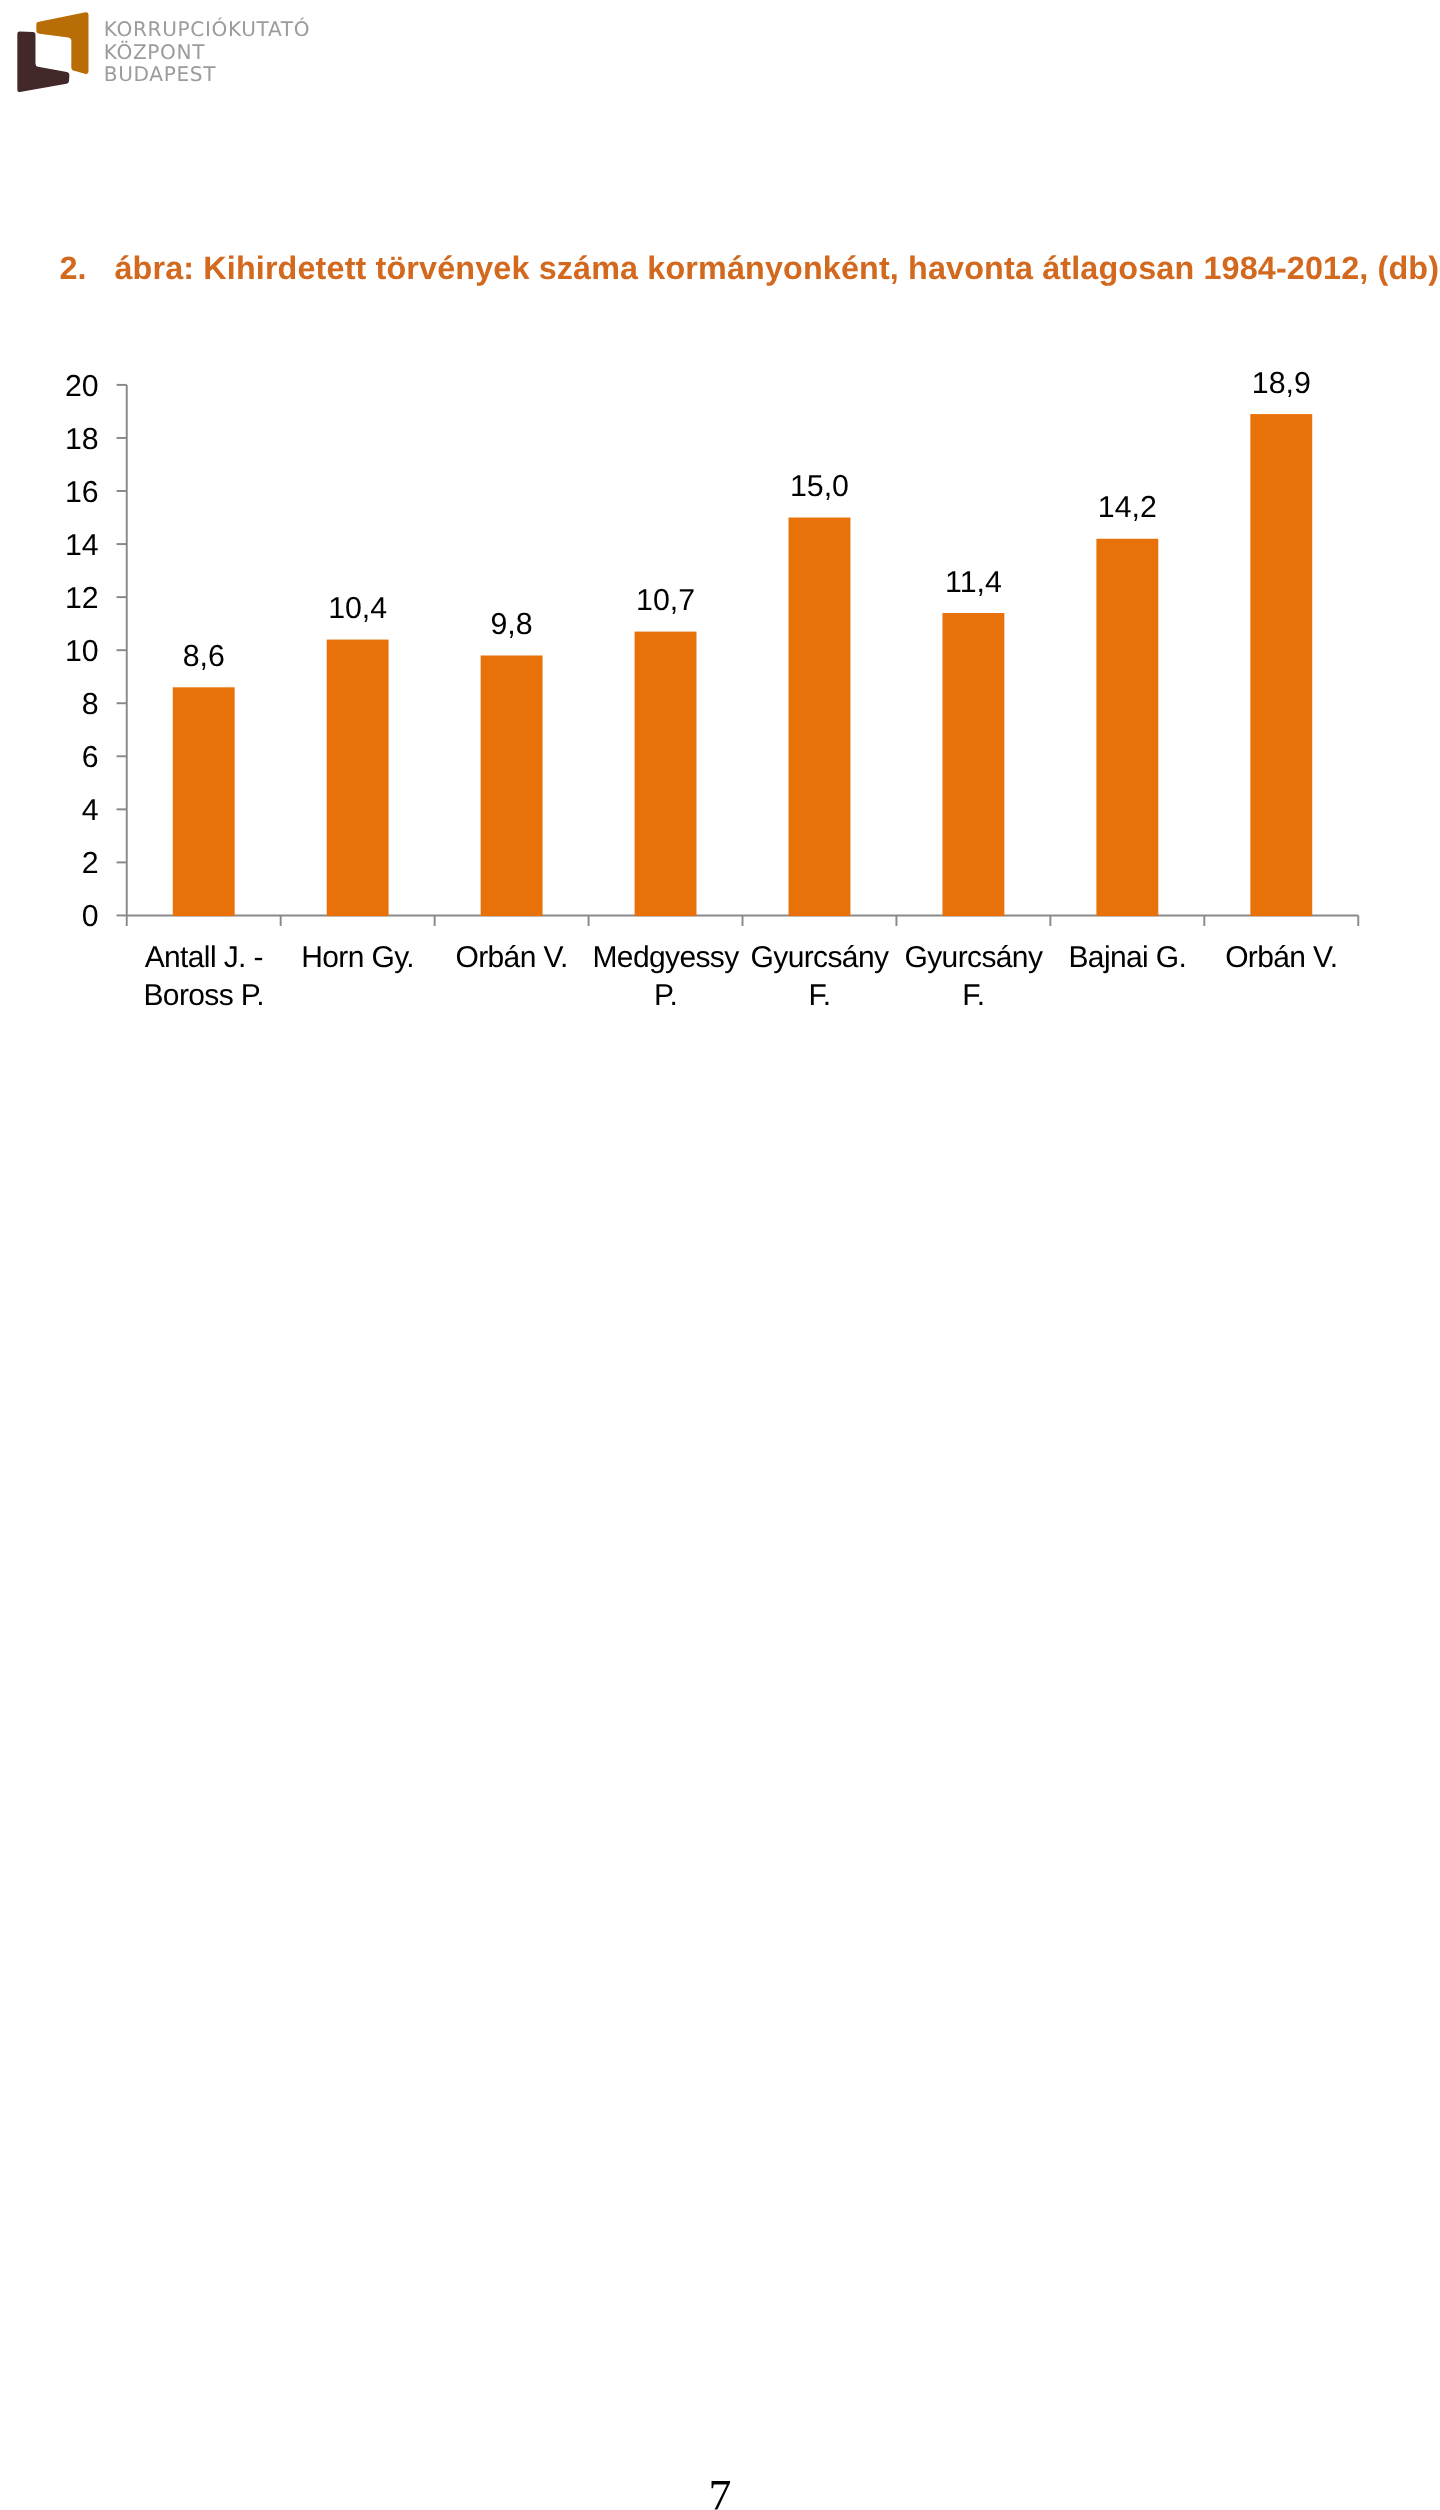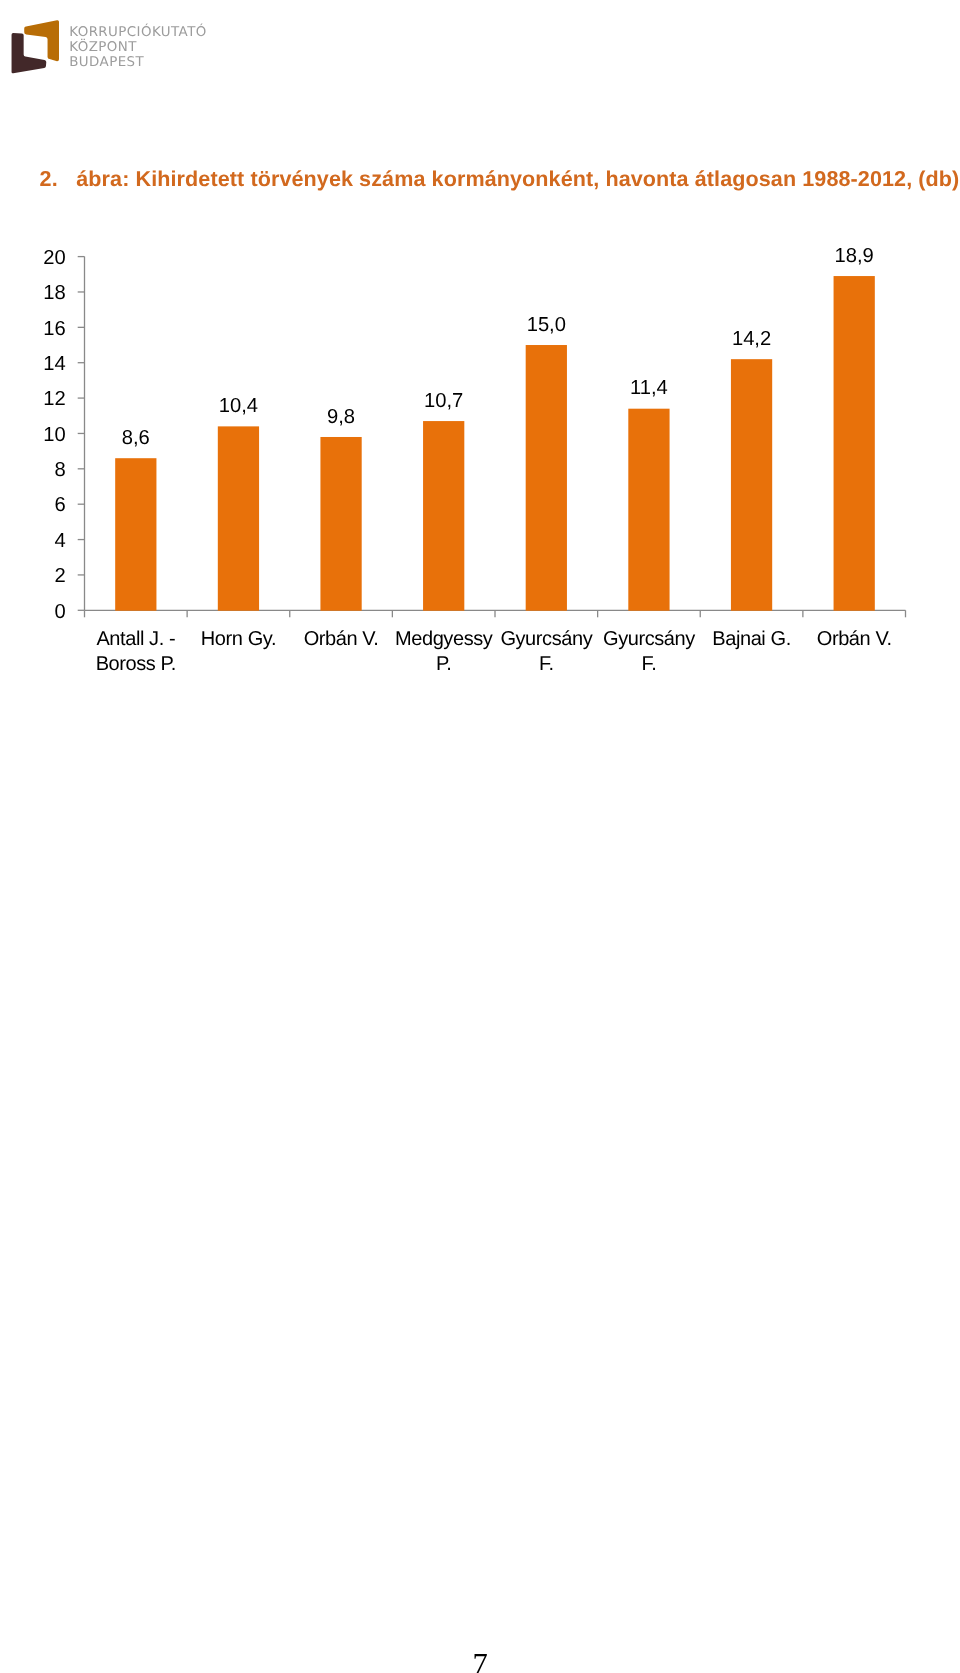--- a/index.html
+++ b/index.html
@@ -2,21 +2,21 @@
 <html><head>
 <meta charset="utf-8">
 <title>Kihirdetett torvenyek szama kormanyonkent</title>
 <style>
   html,body{margin:0;padding:0;}
   body{width:960px;height:1673px;background:#fff;font-family:"Liberation Sans",sans-serif;position:relative;overflow:hidden;
       -webkit-font-smoothing:antialiased;text-rendering:geometricPrecision;}
   .page{position:absolute;inset:0;}
 
   
-  #logo{position:absolute;left:0px;top:12px;width:230px;height:70px;}
+  #logo{position:absolute;left:0px;top:0px;width:230px;height:70px;}
   #logo svg{display:block;}
   .logo-line{font-family:"DejaVu Sans",sans-serif;font-weight:400;font-size:13.4px;letter-spacing:0.43px;}
 
   
   #fig-title{position:absolute;left:39.6px;top:167.5px;width:930px;white-space:nowrap;
       font-size:21.55px;font-weight:bold;color:#D2691E;letter-spacing:0.095px;line-height:1;}
   #fig-title .num{display:inline-block;width:36.7px;}
 
   
   #chart{position:absolute;left:0px;top:230px;width:960px;height:460px;}
@@ -40,21 +40,21 @@
       <path id="logo-mark-brown" d="M13.2 20.95 L21.9 21.4 q1.75 0.1 1.75 1.85 L23.65 42.5 q0 1.75 1.72 2.05 L44.55 48.0 q1.72 0.3 1.72 2.05 L46.0 53.8 q0 1.75 -1.72 2.1 L13.3 61.3 q-1.75 0.37 -1.75 -1.4 L11.55 22.7 q0 -1.75 1.65 -1.75 Z" fill="#422829"></path>
       <g id="logo-wordmark">
         <text id="logo-l1" class="logo-line" x="69.2" y="24.3" fill="#9C9C9C">KORRUPCIÓKUTATÓ</text>
         <text id="logo-l2" class="logo-line" x="69.2" y="39.2" fill="#9C9C9C">KÖZPONT</text>
         <text id="logo-l3" class="logo-line" x="69.2" y="54.1" fill="#9C9C9C">BUDAPEST</text>
       </g>
     </svg>
   </div>
 
   <div id="fig-title" style="color: rgb(210, 105, 30);">
-     <span class="num">2.</span><span>ábra: Kihirdetett törvények száma kormányonként, havonta átlagosan 1988-2012, (db)</span>
+     <span class="num">2.</span><span>ábra: Kihirdetett törvények száma kormányonként, havonta átlagosan 1984-2012, (db)</span>
   </div>
 
   <div id="chart">
       <svg width="960" height="460" viewBox="0 0 960 460">
         <g>
           <line x1="84.5" y1="26.6" x2="84.5" y2="380.3" stroke="#898989" stroke-width="1.3"></line>
           <line x1="77.7" y1="380.3" x2="84.5" y2="380.3" stroke="#898989" stroke-width="1.3"></line>
           <text x="65.8" y="387.5" class="ytick-label" fill="#000000">0</text>
           <line x1="77.7" y1="344.93" x2="84.5" y2="344.93" stroke="#898989" stroke-width="1.3"></line>
           <text x="65.8" y="352.13" class="ytick-label" fill="#000000">2</text>

